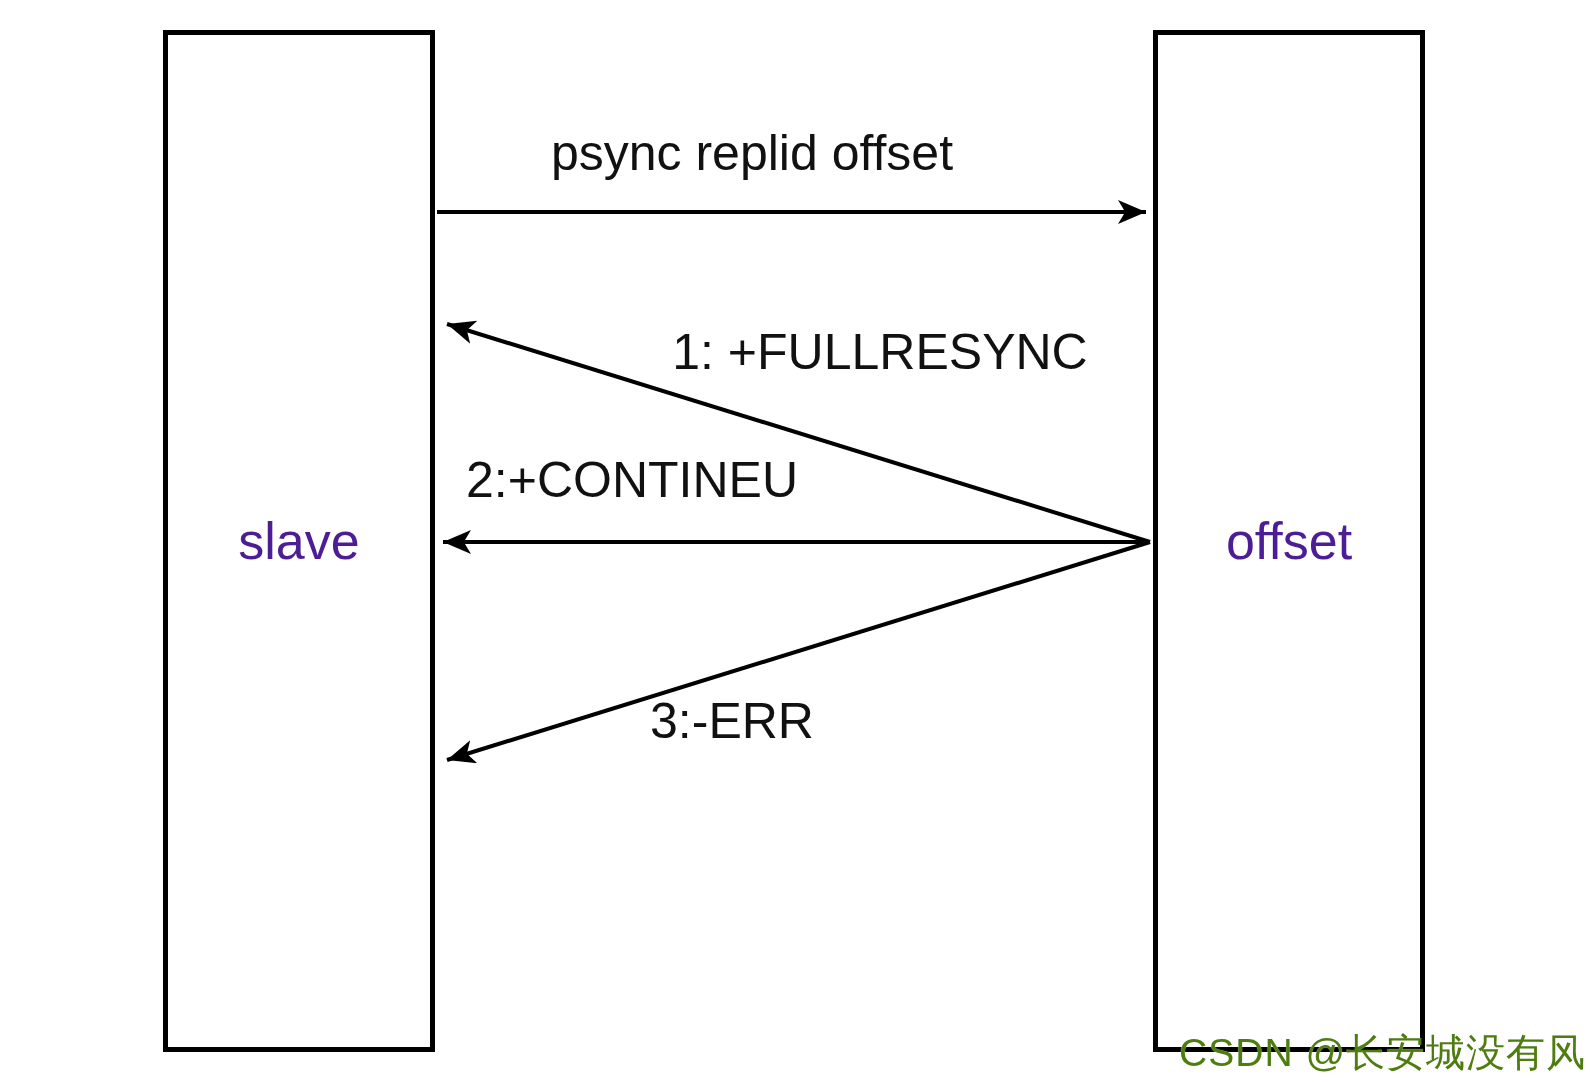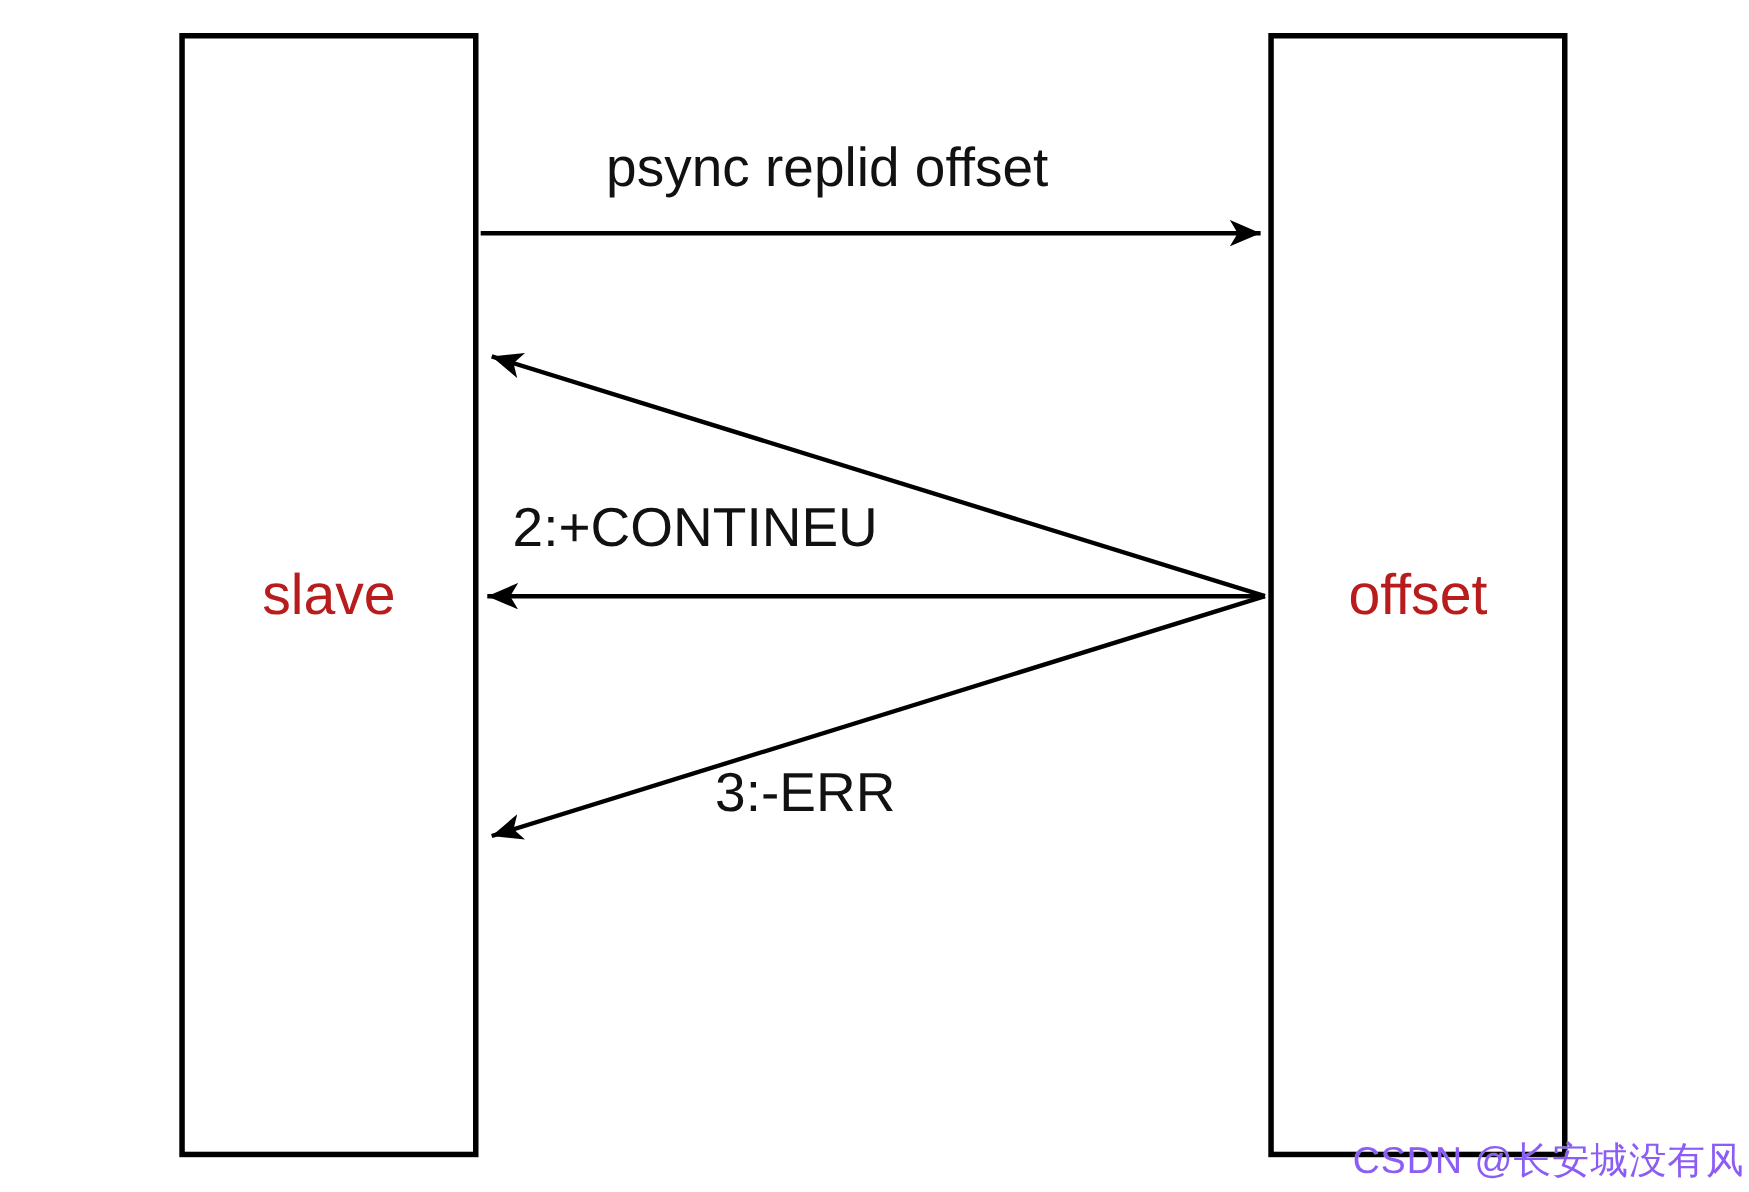--- a/index.html
+++ b/index.html
@@ -26,21 +26,21 @@
     background: #ffffff;
     display: flex;
     align-items: center;
     justify-content: center;
   }
   .node-slave  { left: 163px; }
   .node-master { left: 1153px; }
   .node-label {
     font-size: 52px;
     line-height: 1;
-    color: #b91c1c;
+    color: #4c1d95;
     white-space: nowrap;
   }
   svg.arrow-layer {
     position: absolute;
     left: 0;
     top: 0;
     width: 1590px;
     height: 1084px;
     pointer-events: none;
   }
@@ -53,23 +53,23 @@
     color: #111111;
   }
   .msg-psync      { left: 752px; top: 153px; }
   .msg-fullresync { left: 880px; top: 352px; }
   .msg-continue   { left: 632px; top: 480px; }
   .msg-err        { left: 732px; top: 721px; }
   .watermark {
     position: absolute;
     right: 4px;
     bottom: 12px;
-    font-size: 34px;
+    font-size: 39px;
     line-height: 1;
-    color: #8b5cf6;
+    color: #4d7c0f;
     text-shadow: 0 0 1px #efefef;
     white-space: nowrap;
     letter-spacing: 1px;
   }
 </style>
 </head>
 <body>
 
 <div class="canvas">
 
@@ -92,20 +92,21 @@
 
     <line x1="1150" y1="542" x2="447" y2="324" stroke="#000000" stroke-width="4" marker-end="url(#ah)"></line>
 
     <line x1="1150" y1="542" x2="443" y2="542" stroke="#000000" stroke-width="4" marker-end="url(#ah)"></line>
 
     <line x1="1150" y1="542" x2="447" y2="760" stroke="#000000" stroke-width="4" marker-end="url(#ah)"></line>
   </svg>
 
   <div class="msg-label msg-psync">psync replid offset</div>
 
+  <div class="msg-label msg-fullresync">1: +FULLRESYNC</div>
 
   <div class="msg-label msg-continue">2:+CONTINEU</div>
 
   <div class="msg-label msg-err">3:-ERR</div>
 
   <div class="watermark">CSDN @长安城没有风</div>
 
 </div>
 
 </body></html>

